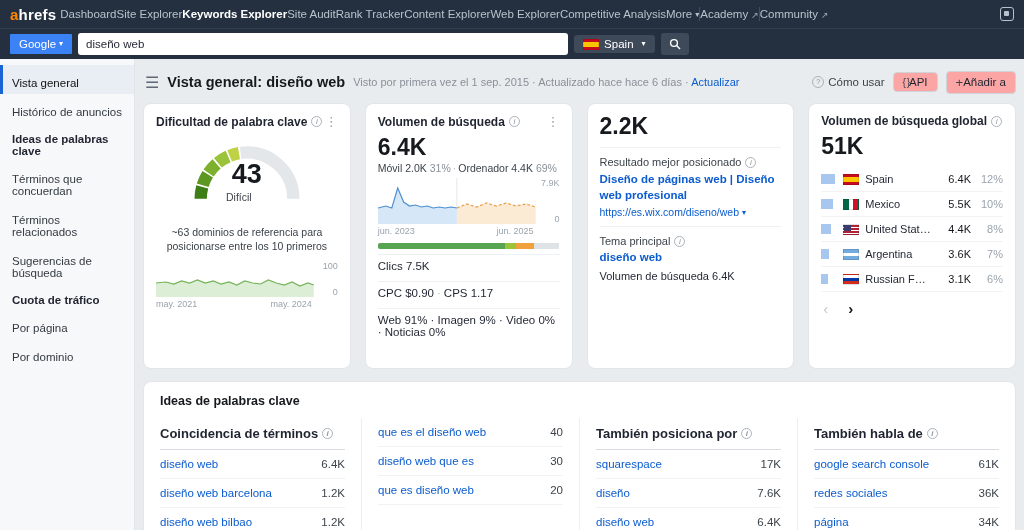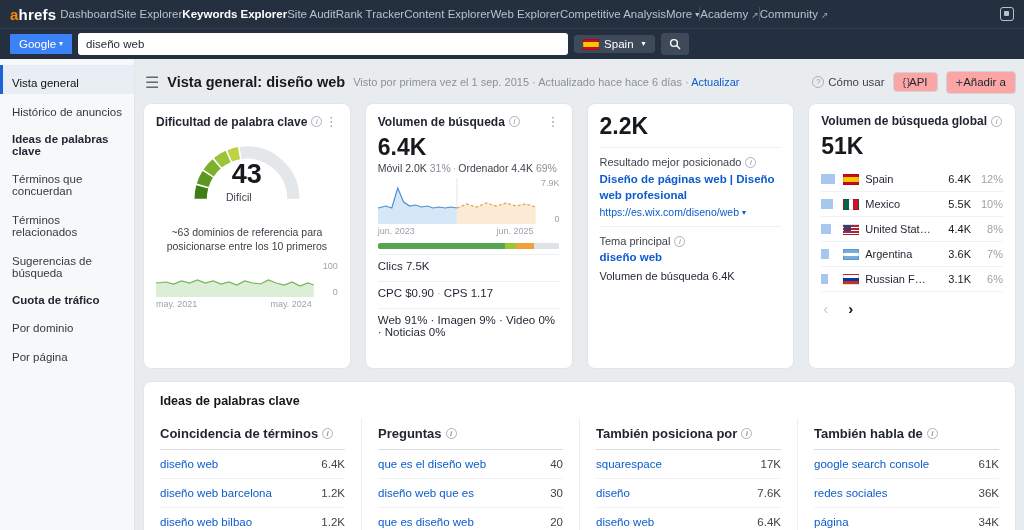--- a/index.html
+++ b/index.html
@@ -168,22 +168,22 @@
   <div class="body">
 
     <aside class="sidebar">
       <div class="side-item active">Vista general</div>
       <div class="side-item">Histórico de anuncios</div>
       <div class="side-head">Ideas de palabras clave</div>
       <div class="side-item">Términos que concuerdan</div>
       <div class="side-item">Términos relacionados</div>
       <div class="side-item">Sugerencias de búsqueda</div>
       <div class="side-head">Cuota de tráfico</div>
+      <div class="side-item">Por página</div>
       <div class="side-item">Por dominio</div>
-      <div class="side-item">Por página</div>
     </aside>
 
     <main class="main">
       <div class="main-header">
         <span class="burger"></span>
         <span class="page-title">Vista general: diseño web</span>
         <span class="page-sub"><span>Visto por primera vez el 1 sep. 2015 · Actualizado hace hace 6 días ·</span> <a class="link">Actualizar</a></span>
         <div class="hdr-actions">
           <span class="ghost-btn">
               <span class="i-q"></span>
@@ -371,24 +371,20 @@
                 <span class="v">1.2K</span>
               </div>
             <div class="t-row">
                 <a>diseño web bilbao</a>
                 <span class="v">1.2K</span>
               </div>
 
           </div>
 
           <div class="ideas-col">
-            <div class="t-head">
-                <span>Preguntas</span>
-                <span class="i-info"></span>
-              </div>
             <div class="t-row">
                 <a>que es el diseño web</a>
                 <span class="v">40</span>
               </div>
             <div class="t-row">
                 <a>diseño web que es</a>
                 <span class="v">30</span>
               </div>
             <div class="t-row">
                 <a>que es diseño web</a>

